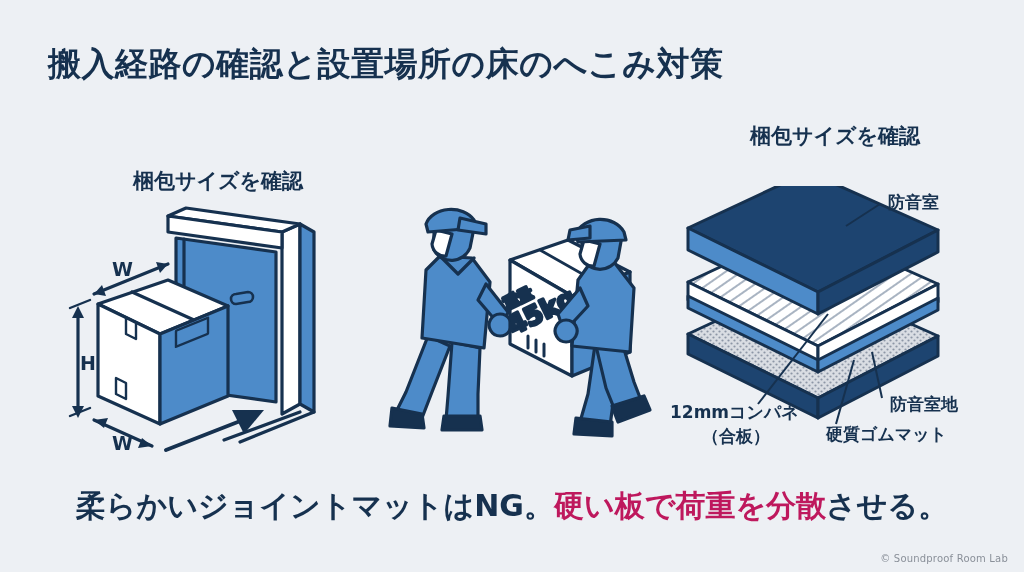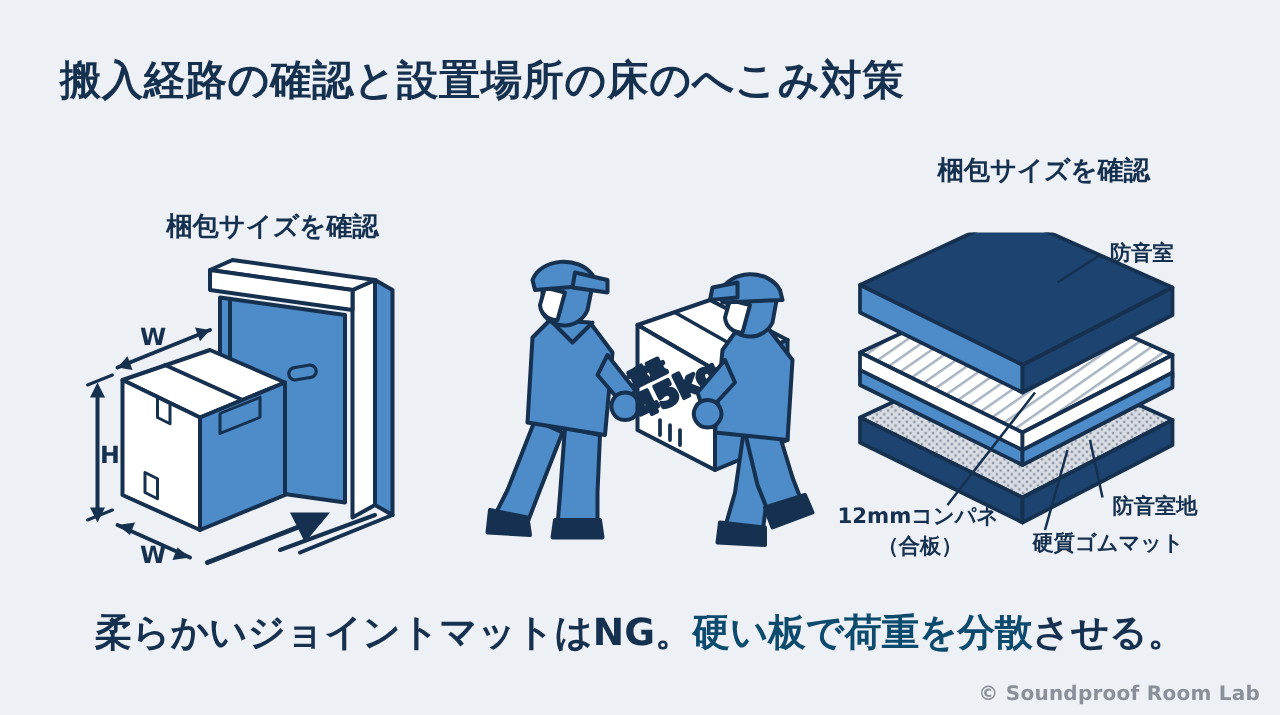--- a/index.html
+++ b/index.html
@@ -64,29 +64,29 @@
     position: absolute;
     left: 0;
     top: 486px;
     width: 1024px;
     text-align: center;
     font-size: 30px;
     font-weight: bold;
     color: #16314f;
     white-space: nowrap;
   }
-  .caption .hl { color: #0c4a6e; }
+  .caption .hl { color: #be185d; }
 
   
   .watermark {
     position: absolute;
     right: 16px;
     bottom: 8px;
-    font-size: 16px;
-    font-weight: bold;
+    font-size: 10px;
+    font-weight: normal;
     color: #8a9099;
     letter-spacing: 0.2px;
   }
 </style>
 </head>
 <body>
 
 <div id="stage">
 
   <div class="title">搬入経路の確認と設置場所の床のへこみ対策</div>

